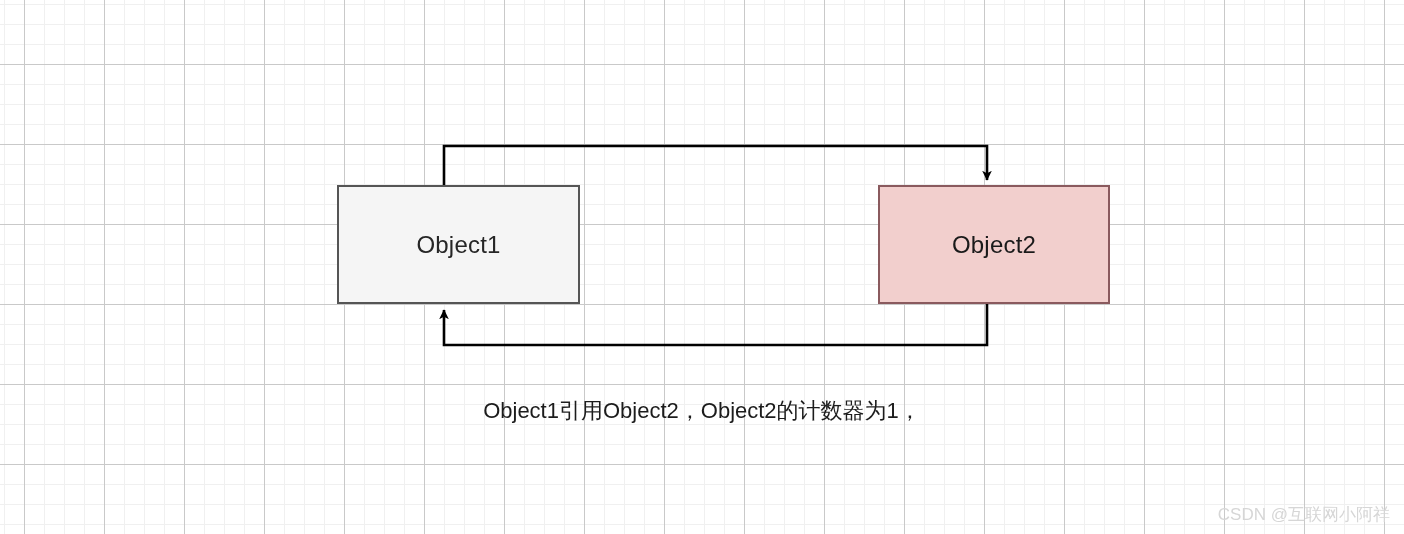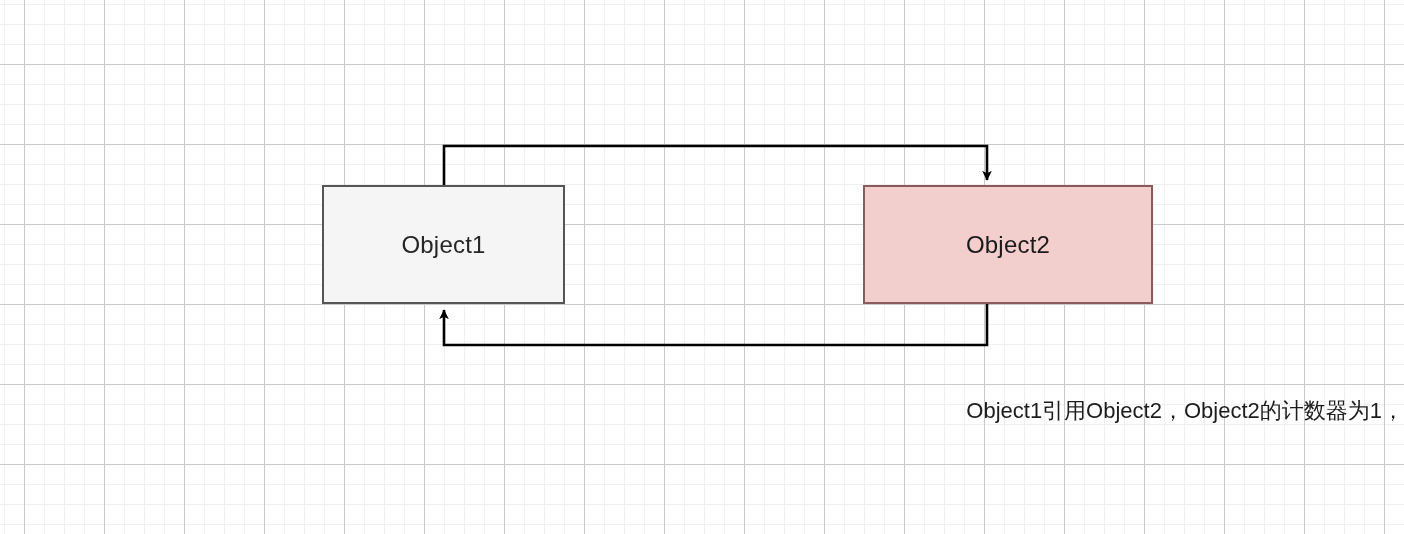--- a/index.html
+++ b/index.html
@@ -36,54 +36,55 @@
   }
 
   .node {
     position: absolute;
     box-sizing: border-box;
     display: flex;
     align-items: center;
     justify-content: center;
     font-size: 24px;
     letter-spacing: 0.2px;
+    margin-left: 15px;
   }
   #node-object1 {
     left: 322px;
     top: 185px;
     width: 243px;
     height: 119px;
     background: #f5f5f5;
     border: 2px solid #555555;
     color: #262626;
   }
   #node-object2 {
     left: 863px;
     top: 185px;
-    width: 290px;
+    width: 232px;
     height: 119px;
     background: #f2cfcd;
     border: 2px solid #8a5a5e;
     color: #1a1a1a;
   }
 
   #edges {
     position: absolute;
     left: 0;
     top: 0;
     width: 1404px;
     height: 534px;
     pointer-events: none;
   }
 
   .caption {
     position: absolute;
     left: 0;
     width: 1404px;
-    text-align: right;
+    text-align: center;
     font-size: 22px;
     color: #1c1c1c;
     white-space: nowrap;
   }
   #caption-line-1 { top: 396px; }
   #caption-line-2 { top: 428px; }
 
   #watermark {
     position: absolute;
     right: 14px;
@@ -114,14 +115,15 @@
     <span>Object1</span>
   </div>
 
   <div class="node" id="node-object2">
     <span>Object2</span>
   </div>
 
   <div class="caption" id="caption-line-1">Object1引用Object2，Object2的计数器为1，</div>
 
 
+  <div id="watermark">CSDN @互联网小阿祥</div>
 
 </div>
 
 </body></html>

